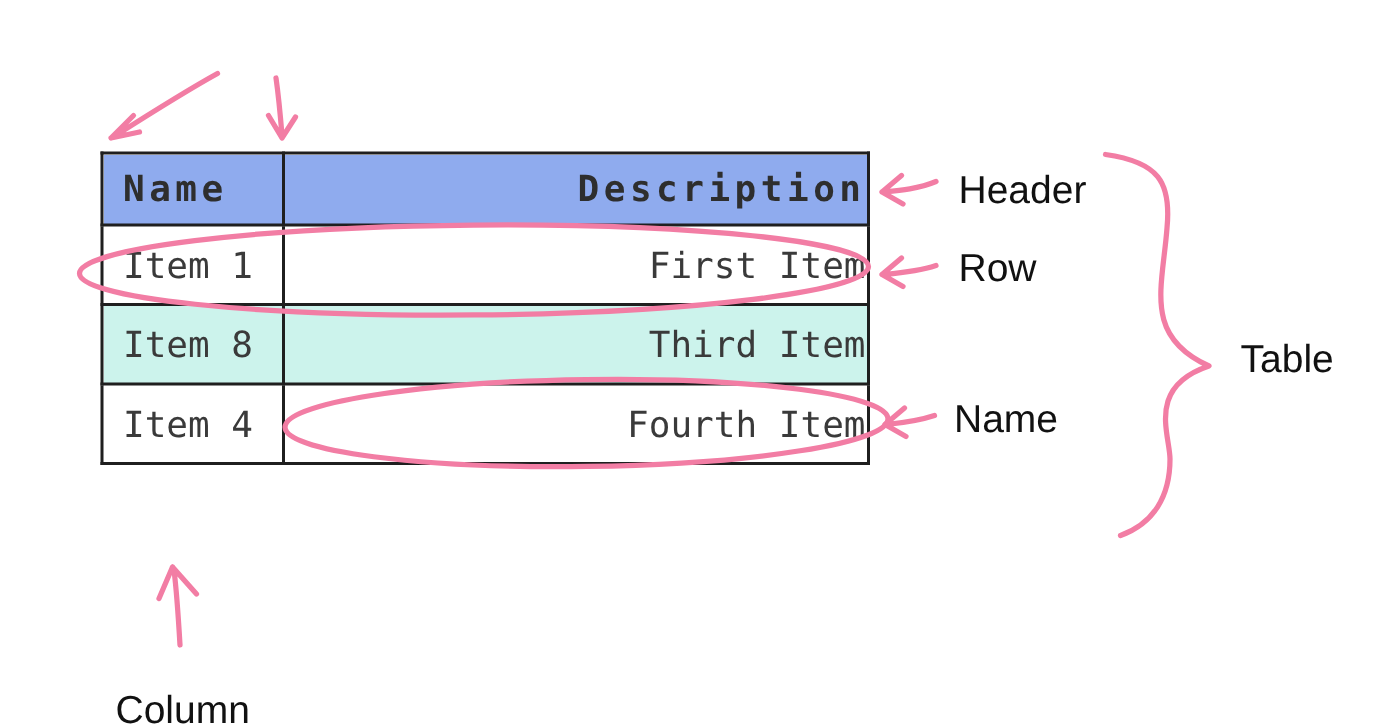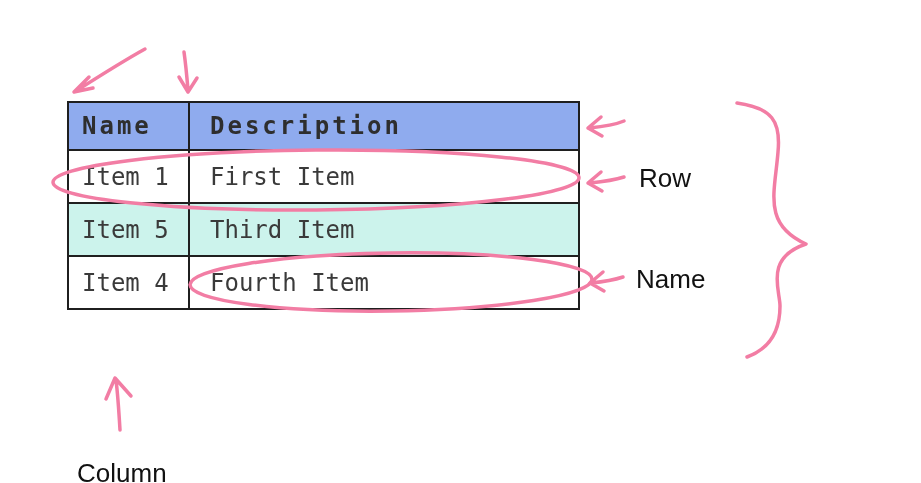--- a/index.html
+++ b/index.html
@@ -42,21 +42,21 @@
   table.demo thead tr{height:48px;}
   table.demo tbody tr{height:53px;}
   table.demo th{
     background:var(--header-bg);
     font-weight:bold;
     letter-spacing:3px;
     color:#2e2e2e;
     margin-top:36px;
   }
   table.demo th:nth-child(1),table.demo td:nth-child(1){padding-left:13px;}
-  table.demo th:nth-child(2),table.demo td:nth-child(2){padding-left:20px;}
+  table.demo th:nth-child(2),table.demo td:nth-child(2){padding-left:20px;text-align:right;}
   table.demo tbody tr:nth-child(odd) td{background:var(--row-bg);}
   table.demo tbody tr:nth-child(even) td{background:var(--stripe-bg);}
   
   svg.overlay{
     position:absolute;left:0;top:0;width:921px;height:483px;
     z-index:5;pointer-events:none;
   }
   svg.overlay *{
     fill:none;
     stroke:var(--annotation-pink);
@@ -95,21 +95,21 @@
         <th>Name</th>
         <th>Description</th>
       </tr>
     </thead>
     <tbody>
       <tr>
         <td>Item 1</td>
         <td>First Item</td>
       </tr>
       <tr>
-        <td>Item 5</td>
+        <td>Item 8</td>
         <td>Third Item</td>
       </tr>
       <tr>
         <td>Item 4</td>
         <td>Fourth Item</td>
       </tr>
     </tbody>
   </table>
 
   <svg class="overlay" viewBox="0 0 921 483">
@@ -126,17 +126,19 @@
 
     <path d="M120,430 C119,413 118,396 116,380 M115,378 L106,399 M115,378 L131,396"></path>
 
     <ellipse cx="316" cy="180" rx="263" ry="30" transform="rotate(-0.5 316 180)"></ellipse>
 
     <ellipse cx="391" cy="282" rx="201" ry="29" transform="rotate(-0.8 391 282)"></ellipse>
 
     <path d="M737,103 C772,108 781,121 778,152 C775,192 762,224 806,244 C764,258 780,290 780,306 C780,331 769,349 747,357"></path>
   </svg>
 
+  <div class="lbl lbl-header">Header</div>
   <div class="lbl lbl-row">Row</div>
   <div class="lbl lbl-cell">Name</div>
+  <div class="lbl lbl-table">Table</div>
   <div class="lbl lbl-column">Column</div>
 
 </div>
 
 </body></html>

